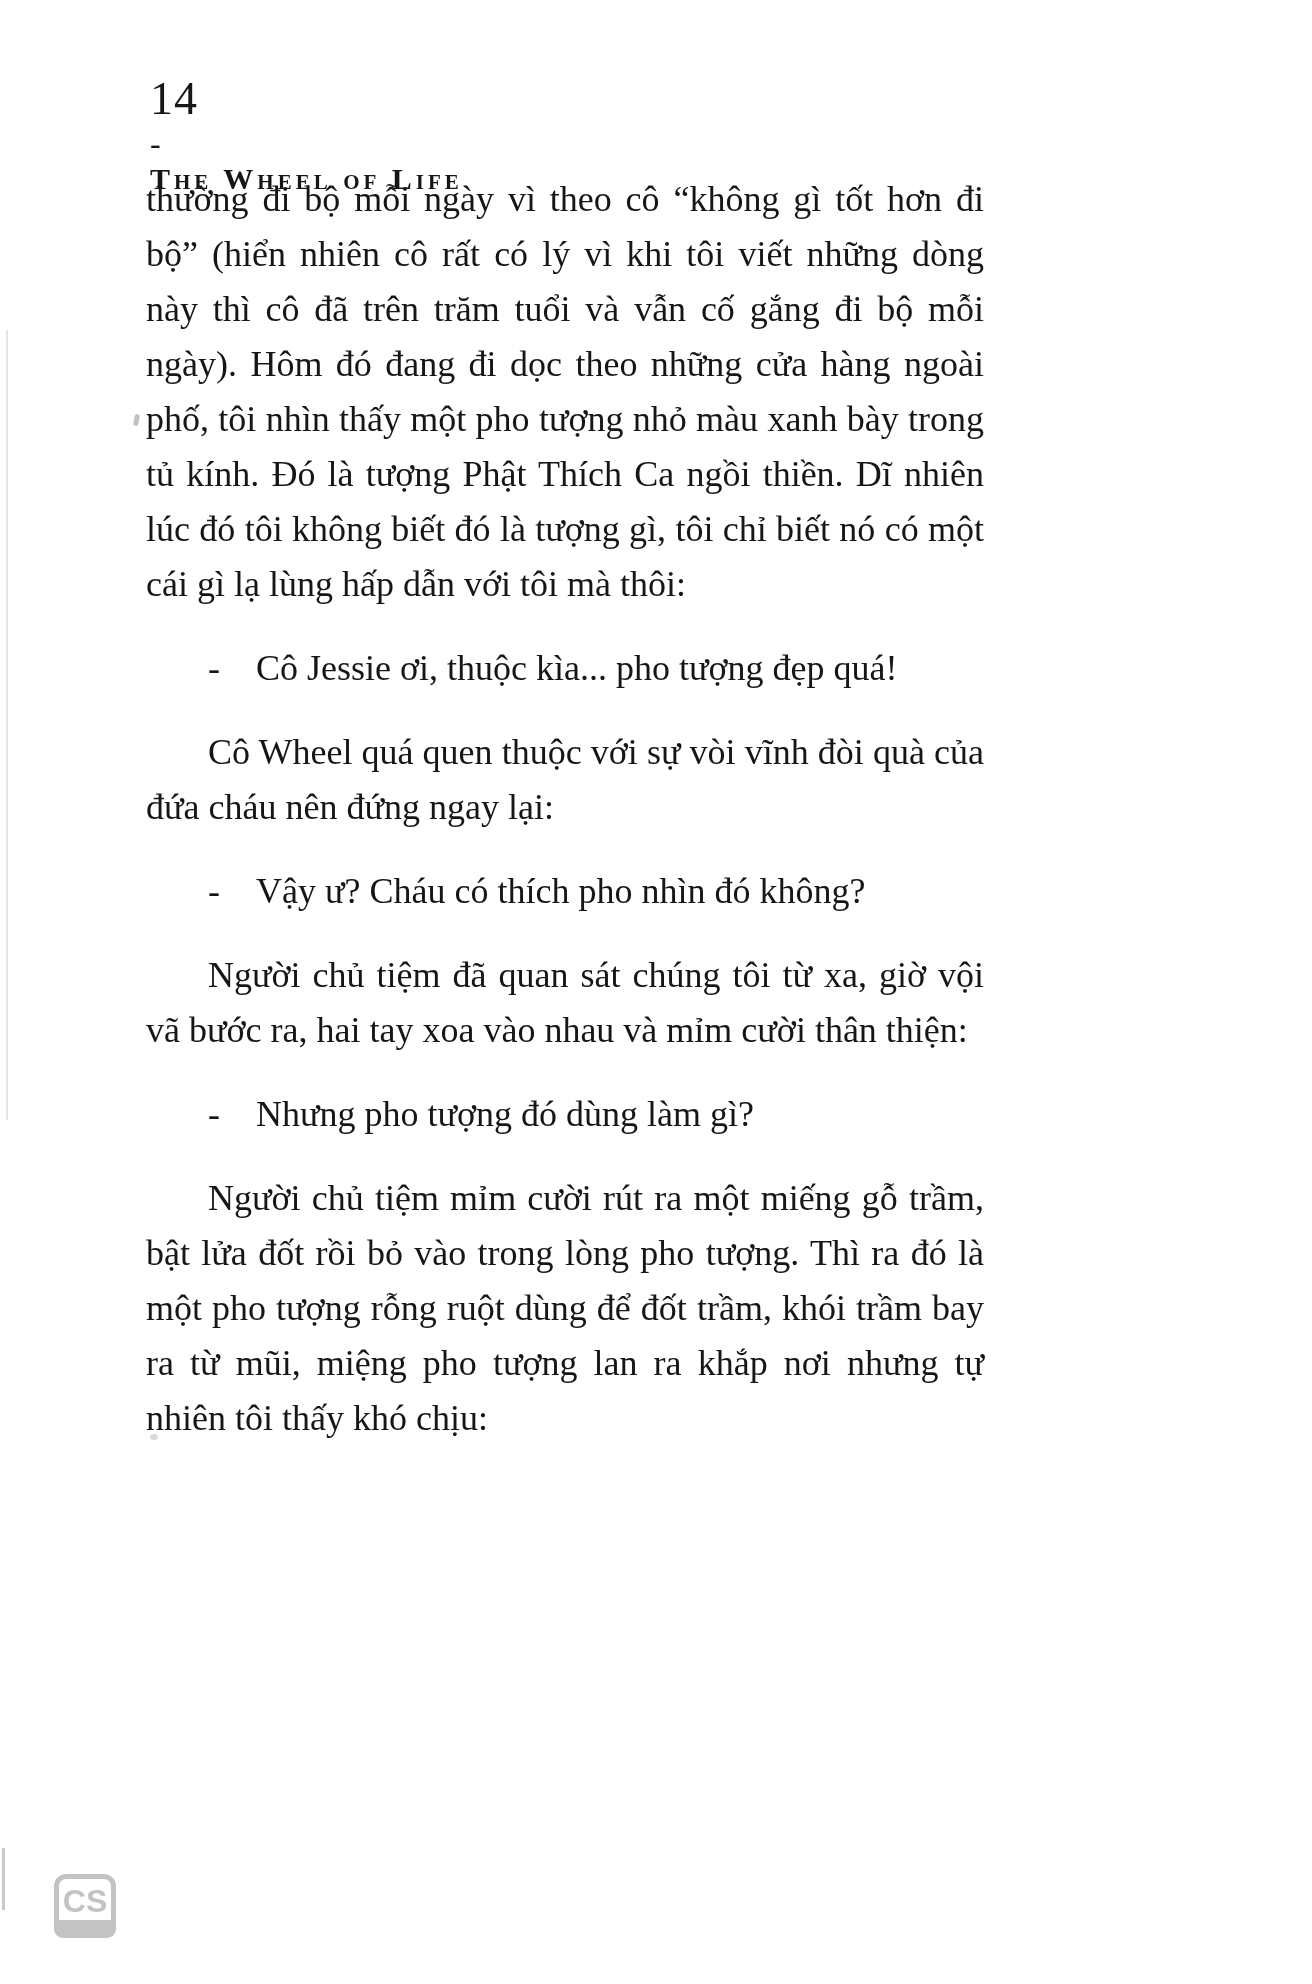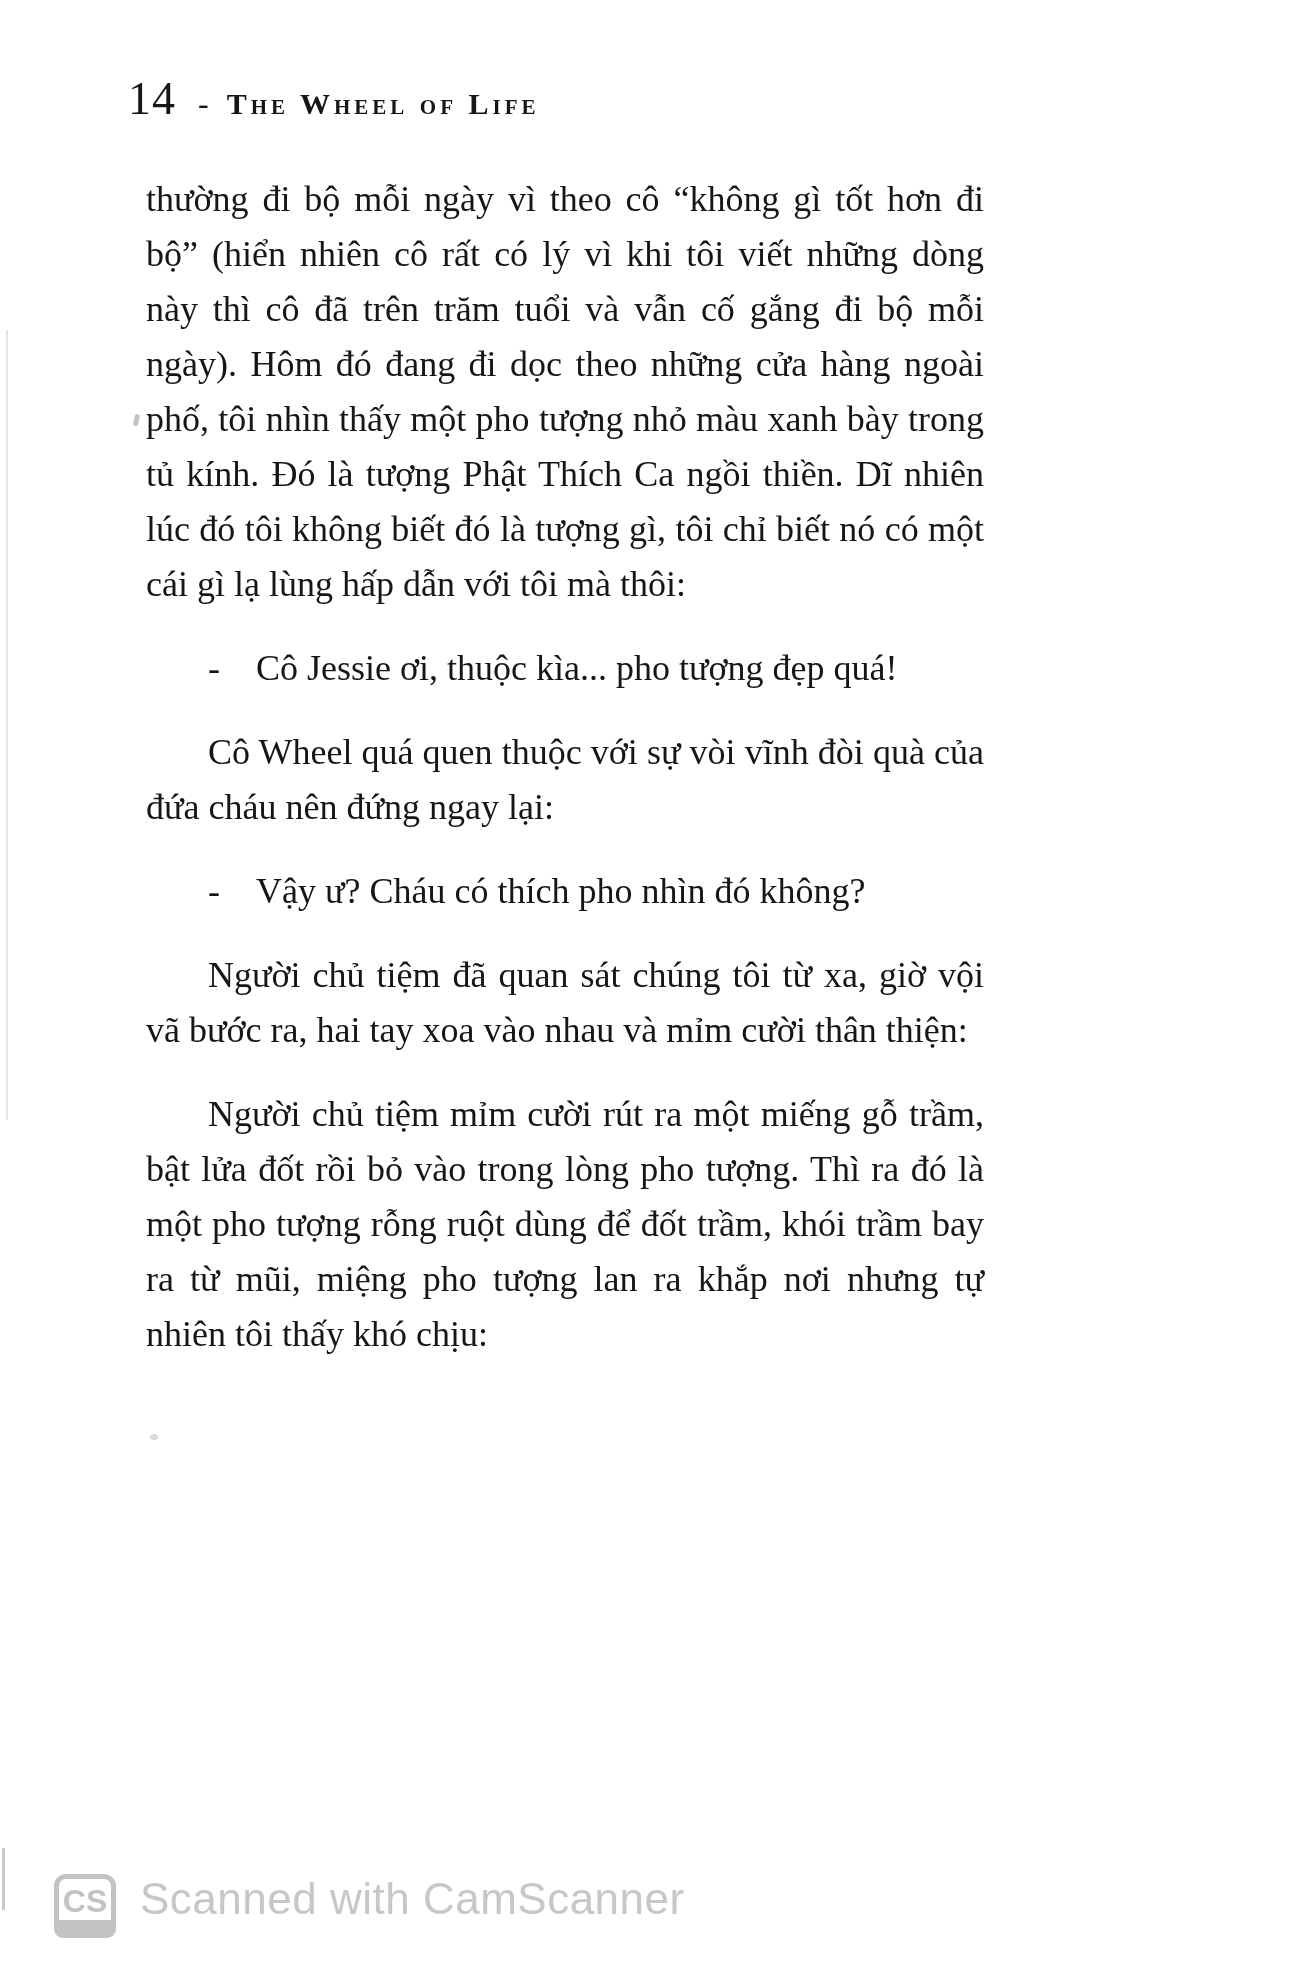--- a/index.html
+++ b/index.html
@@ -19,20 +19,21 @@
   }
 
   
   .running-header {
     position: absolute;
     left: 128px;
     top: 72px;
     display: flex;
     align-items: baseline;
     white-space: nowrap;
+    flex-direction: column;
   }
   .page-number {
     font-size: 46px;
     letter-spacing: 1px;
   }
   .header-sep {
     font-size: 32px;
     margin: 0 18px 0 22px;
   }
   .book-title {
@@ -169,30 +170,30 @@
 
     <p class="dialog"><span class="dash">-</span><span>Cô Jessie ơi, thuộc kìa... pho tượng đẹp quá!</span></p>
 
     <p class="para-indent">Cô Wheel quá quen thuộc với sự vòi vĩnh đòi quà của đứa cháu nên đứng ngay lại:</p>
 
     <p class="dialog"><span class="dash">-</span><span>Vậy ư? Cháu có thích pho nhìn đó không?</span></p>
 
     <p class="para-indent">Người chủ tiệm đã quan sát chúng tôi từ xa, giờ vội vã bước ra, hai tay xoa vào nhau và mỉm cười thân thiện:</p>
 
 
+    <p class="dialog"><span class="dash">-</span><span>Nhưng pho tượng đó dùng làm gì?</span></p>
 
     <p class="para-indent">Người chủ tiệm mỉm cười rút ra một miếng gỗ trầm, bật lửa đốt rồi bỏ vào trong lòng pho tượng. Thì ra đó là một pho tượng rỗng ruột dùng để đốt trầm, khói trầm bay ra từ mũi, miệng pho tượng lan ra khắp nơi nhưng tự nhiên tôi thấy khó chịu:</p>
   </div>
 
   <div class="scan-line-long"></div>
   <div class="scan-line-short"></div>
   <div class="speck-1"></div>
   <div class="speck-2"></div>
 
   <div class="scan-footer">
     <div class="cs-logo">
       <span class="cs-logo-text">CS</span>
       <span class="cs-logo-bar"></span>
     </div>
-    <div class="scan-attribution">Scanned with CamScanner</div>
   </div>
 
 </div>
 
 </body></html>

